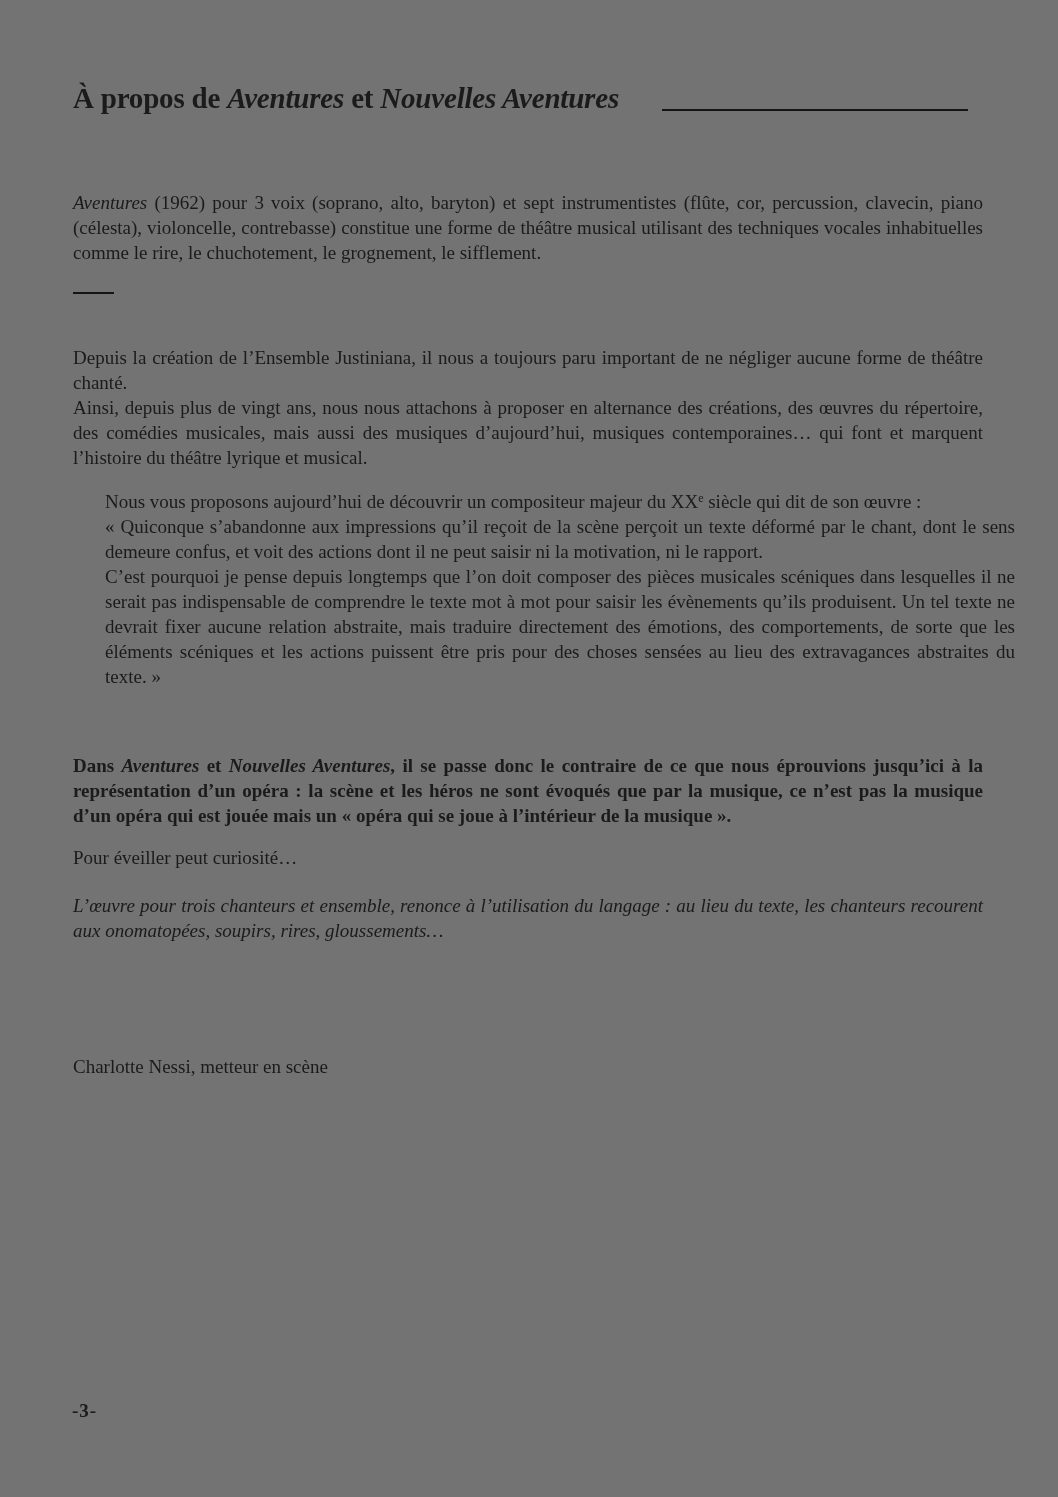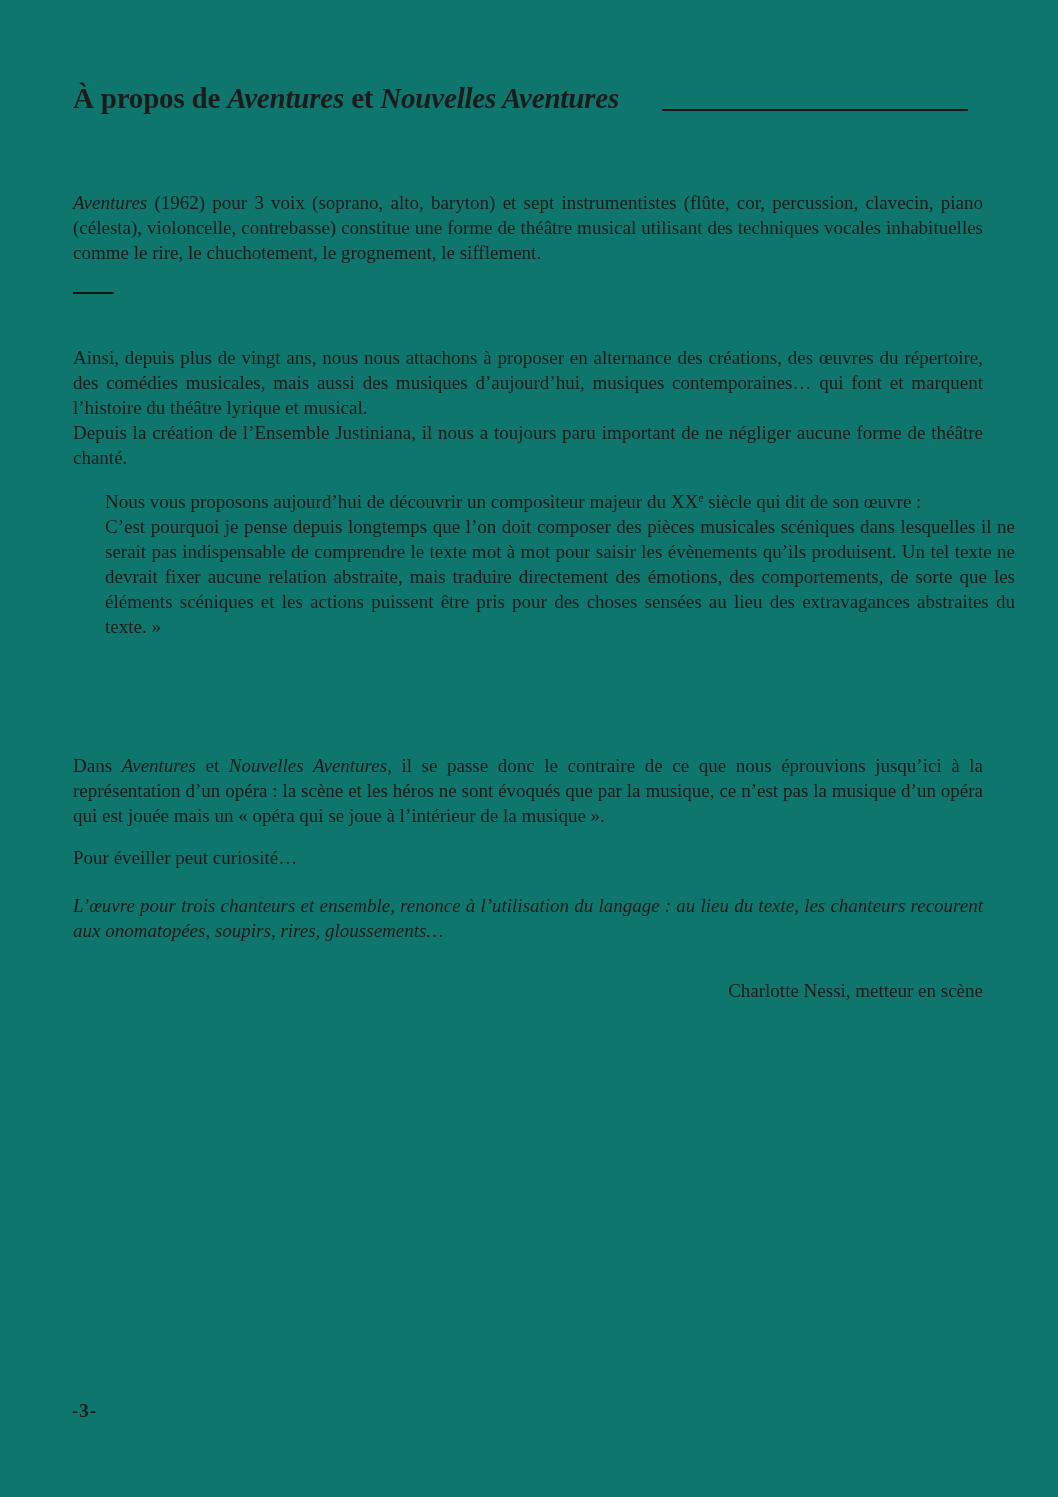--- a/index.html
+++ b/index.html
@@ -1,21 +1,21 @@
 <!DOCTYPE html>
 <html lang="fr"><head>
 <meta charset="utf-8">
 <style>
   html, body { margin: 0; padding: 0; background: #e8e8e8; }
   .page {
     position: relative;
     width: 1058px;
     height: 1497px;
     margin: 0 auto;
-    background: #0f766e;
+    background: #737373;
     font-family: "Liberation Serif", serif;
     color: #1b1b1b;
     overflow: hidden;
   }
   .title {
     position: absolute;
     top: 82px;
     left: 73px;
     margin: 0;
     font-size: 29px;
@@ -51,24 +51,24 @@
   .block p { margin: 0; }
   .it { font-style: italic; }
   .sup {
     font-size: 12px;
     line-height: 0;
     vertical-align: 6px;
   }
   .b-intro       { top: 190px; }
   .b-justiniana  { top: 345px; }
   .b-quote       { top: 489px; margin-left: 32px; }
-  .b-contrast    { top: 753px; }
+  .b-contrast    { top: 753px; font-weight: bold; }
   .b-teaser      { top: 845px; }
   .b-description { top: 893px; font-style: italic; }
-  .b-signature   { top: 978px; text-align: right; }
+  .b-signature   { top: 1054px; }
   .page-number {
     position: absolute;
     top: 1400px;
     left: 72px;
     font-size: 19px;
     font-weight: bold;
     letter-spacing: 1px;
   }
 </style>
 </head>
@@ -80,26 +80,27 @@
 
   <div class="title-rule"></div>
 
   <div class="block b-intro">
     <p><em class="it">Aventures</em><span> (1962) pour 3 voix (soprano, alto, baryton) et sept instrumentistes (flûte, cor, percussion, clavecin, piano (célesta), violoncelle, contrebasse) constitue une forme de théâtre musical utilisant des techniques vocales inhabituelles comme le rire, le chuchotement, le grognement, le sifflement.</span></p>
   </div>
 
   <div class="divider"></div>
 
   <div class="block b-justiniana">
+    <p>Depuis la création de l’Ensemble Justiniana, il nous a toujours paru important de ne négliger aucune forme de théâtre chanté.</p>
     <p>Ainsi, depuis plus de vingt ans, nous nous attachons à proposer en alternance des créations, des œuvres du répertoire, des comédies musicales, mais aussi des musiques d’aujourd’hui, musiques contemporaines… qui font et marquent l’histoire du théâtre lyrique et musical.</p>
-    <p>Depuis la création de l’Ensemble Justiniana, il nous a toujours paru important de ne négliger aucune forme de théâtre chanté.</p>
   </div>
 
   <div class="block b-quote">
     <p><span>Nous vous proposons aujourd’hui de découvrir un compositeur majeur du XX</span><span class="sup">e</span><span> siècle qui dit de son œuvre&nbsp;:</span></p>
+    <p>«&nbsp;Quiconque s’abandonne aux impressions qu’il reçoit de la scène perçoit un texte déformé par le chant, dont le sens demeure confus, et voit des actions dont il ne peut saisir ni la motivation, ni le rapport.</p>
     <p>C’est pourquoi je pense depuis longtemps que l’on doit composer des pièces musicales scéniques dans lesquelles il ne serait pas indispensable de comprendre le texte mot à mot pour saisir les évènements qu’ils produisent. Un tel texte ne devrait fixer aucune relation abstraite, mais traduire directement des émotions, des comportements, de sorte que les éléments scéniques et les actions puissent être pris pour des choses sensées au lieu des extravagances abstraites du texte.&nbsp;»</p>
   </div>
 
   <div class="block b-contrast">
     <p><span>Dans </span><em class="it">Aventures</em><span> et </span><em class="it">Nouvelles Aventures</em><span>, il se passe donc le contraire de ce que nous éprouvions jusqu’ici à la représentation d’un opéra&nbsp;: la scène et les héros ne sont évoqués que par la musique, ce n’est pas la musique d’un opéra qui est jouée mais un «&nbsp;opéra qui se joue à l’intérieur de la musique&nbsp;».</span></p>
   </div>
 
   <div class="block b-teaser">
     <p>Pour éveiller peut curiosité…</p>
   </div>

